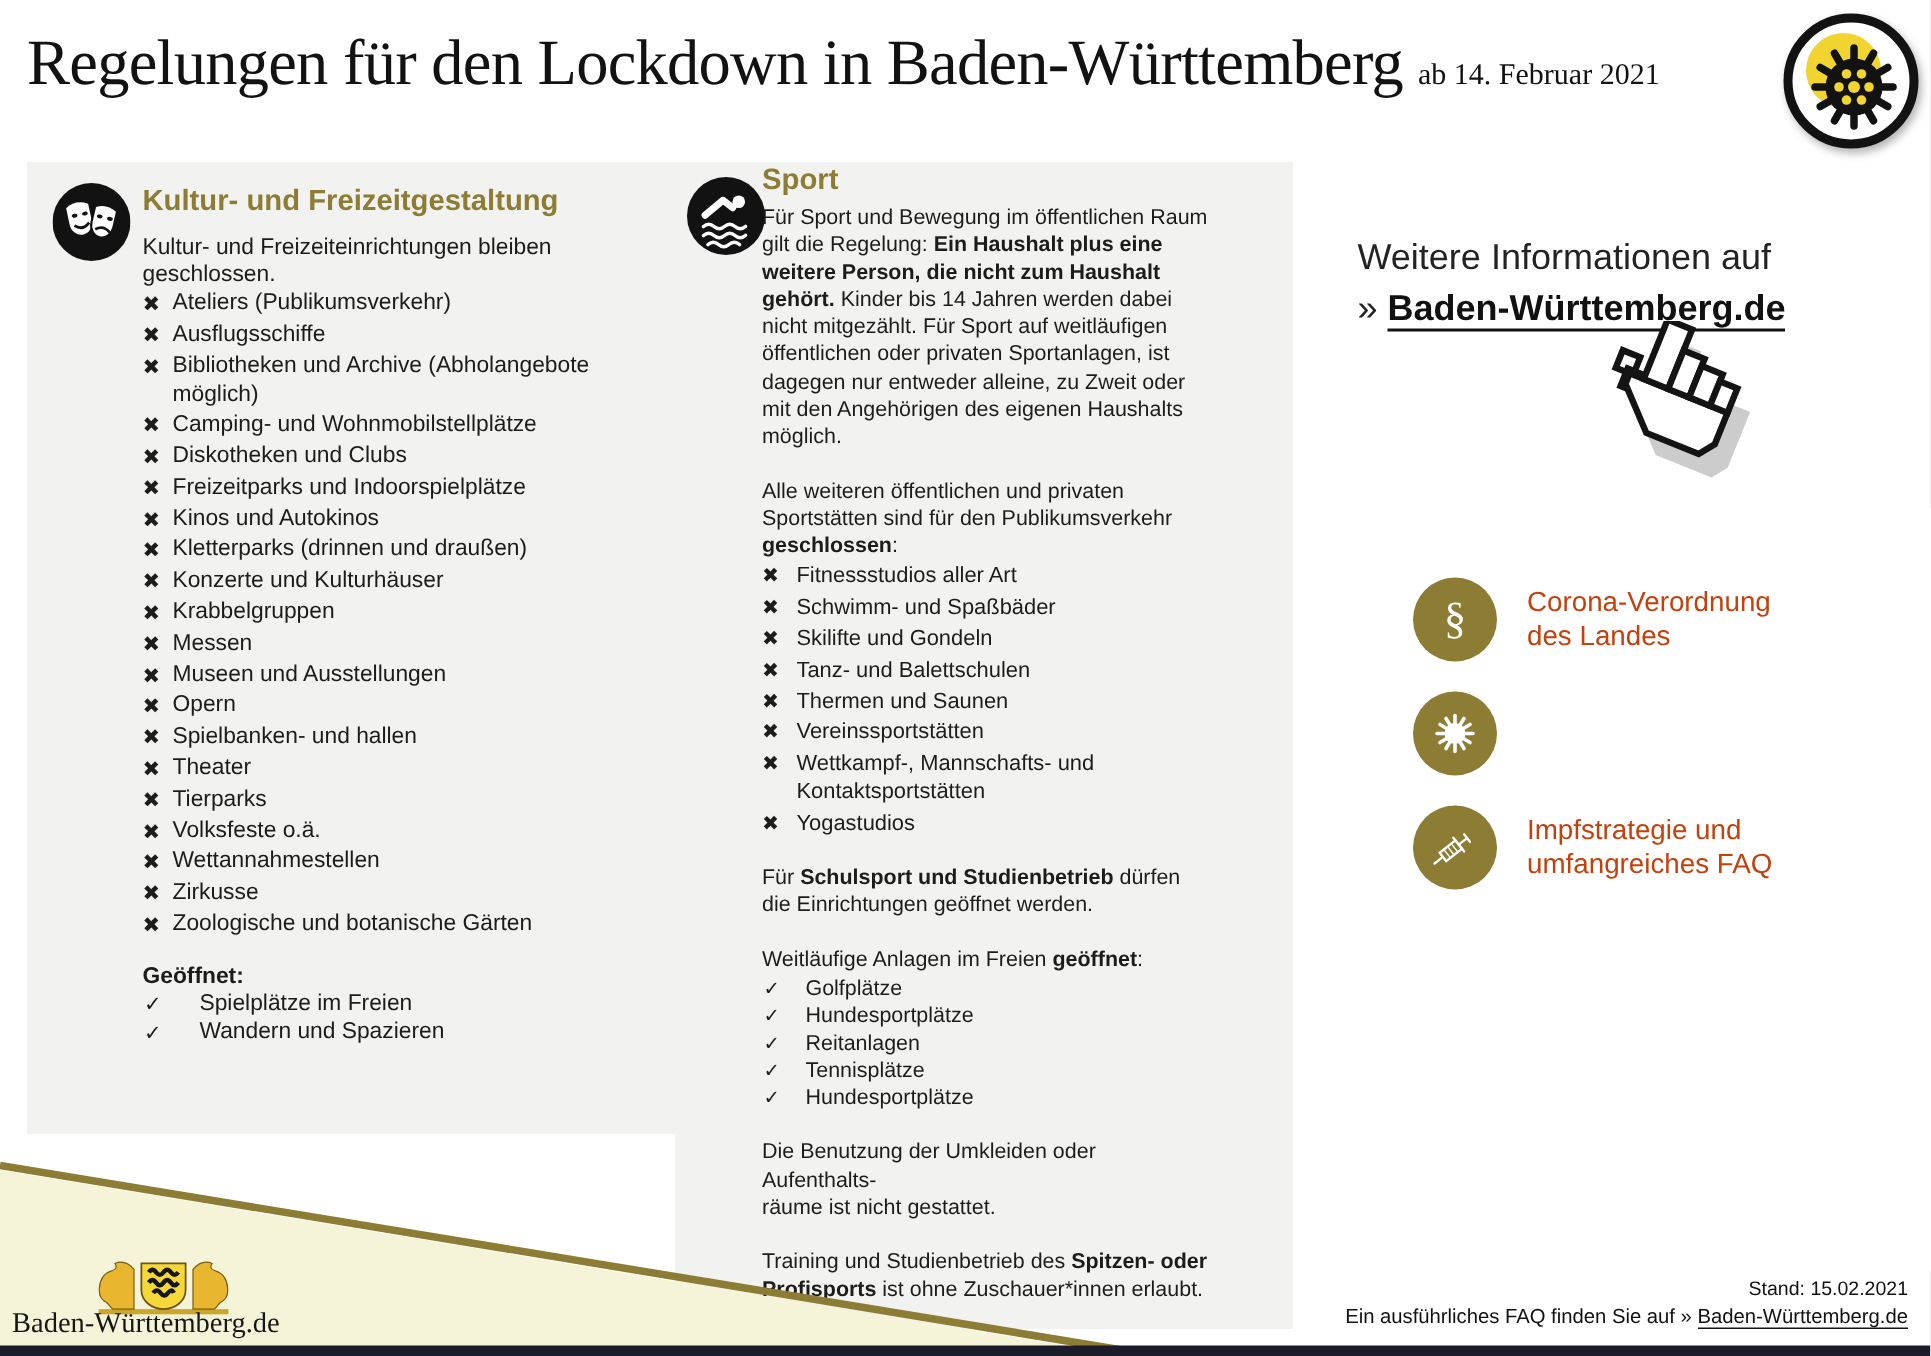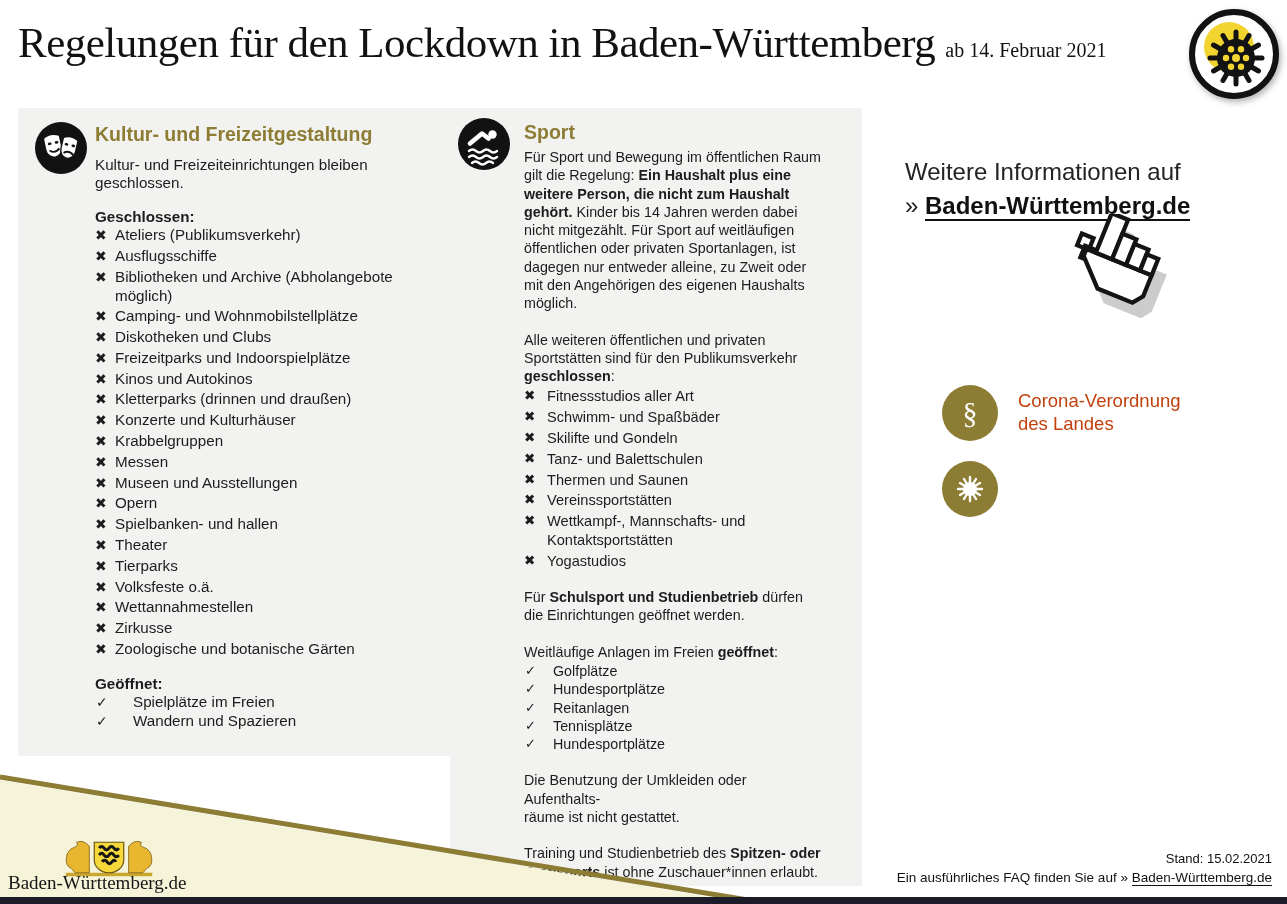--- a/index.html
+++ b/index.html
@@ -14,21 +14,21 @@
 
   
   .panel{position:absolute;background:#f2f2f0;}
   #panel-kultur{left:18px;top:108px;width:411px;height:648px;padding-left:22px;}
   #panel-sport{left:450px;top:108px;width:412px;height:778px;}
   .panel .icon-circle{position:absolute;}
   #panel-kultur .icon-circle{left:17px;top:14px;}
   #panel-sport  .icon-circle{left:8px;top:10px;}
   .panel-content{position:absolute;top:0;bottom:0;}
   #panel-kultur .panel-content{left:77px;right:8px;padding-top:14px;}
-  #panel-sport  .panel-content{left:74px;right:20px;padding-top:12px;}
+  #panel-sport  .panel-content{left:58px;right:20px;}
   .panel-heading{font-size:19.5px;font-weight:bold;color:#8d7c34;line-height:24px;}
   #panel-kultur .intro{margin-top:10px;font-size:15.2px;line-height:18.2px;width:300px;}
   .sec-label{font-weight:bold;margin-top:16px;font-size:15.2px;}
   ul.plist{list-style:none;margin:1px 0 0 0;padding:0;}
   ul.plist li{display:flex;align-items:flex-start;}
   
   #panel-kultur ul.x-list li{font-size:15.2px;line-height:18.5px;margin-bottom:2.3px;}
   #panel-kultur ul.x-list .mk{width:20px;flex:0 0 20px;font-size:14px;}
   #panel-kultur ul.ok-list li{font-size:15.2px;line-height:18.3px;margin-bottom:1px;}
   #panel-kultur ul.ok-list .mk{width:37px;flex:0 0 37px;font-size:14px;padding-left:1px;}
@@ -111,21 +111,20 @@
           <path d="M26,17 q7,-4.5 15,0 v11 a7.5,8.5 0 0 1 -15,0 z" fill="#ffffff" stroke="#121212" stroke-width="1.4"></path>
           <ellipse cx="30.5" cy="23" rx="1.9" ry="1.3" fill="#121212"></ellipse>
           <ellipse cx="37.5" cy="23" rx="1.9" ry="1.3" fill="#121212"></ellipse>
           <path d="M29.5,32 q4.8,-4.2 10,0" stroke="#121212" stroke-width="1.8" fill="none"></path>
         </g>
       </svg>
     </div>
     <div class="panel-content">
       <div class="panel-heading">Kultur- und Freizeitgestaltung</div>
       <div class="intro">Kultur- und Freizeiteinrichtungen bleiben geschlossen.</div>
-      <div class="sec-label">Geschlossen:</div>
       <ul class="plist x-list">
         <li>
             <span class="mk">✖</span>
             <span class="tx">Ateliers (Publikumsverkehr)</span>
           </li>
         <li>
             <span class="mk">✖</span>
             <span class="tx">Ausflugsschiffe</span>
           </li>
         <li>
@@ -338,20 +337,40 @@
             <line x1="9" y1="13" x2="29" y2="25"></line>
             <line x1="13" y1="9" x2="25" y2="29"></line>
             <line x1="19" y1="7" x2="19" y2="31"></line>
             <line x1="25" y1="9" x2="13" y2="29"></line>
             <line x1="29" y1="13" x2="9" y2="25"></line>
           </g>
           <circle cx="19" cy="19" r="7" fill="#ffffff"></circle>
         </svg>
       </div>
     </div>
+    <div class="ql-row">
+      <div class="ql-circle">
+        <svg width="44" height="44" viewBox="0 0 56 56">
+          <g transform="rotate(-38 28 28)" stroke="#ffffff" fill="none" stroke-width="2" stroke-linecap="round">
+            <line x1="6" y1="28" x2="15" y2="28"></line>
+            <rect x="15" y="23.5" width="17" height="9"></rect>
+            <line x1="19.5" y1="23.5" x2="19.5" y2="32.5" stroke-width="1.2"></line>
+            <line x1="23.5" y1="23.5" x2="23.5" y2="32.5" stroke-width="1.2"></line>
+            <line x1="27.5" y1="23.5" x2="27.5" y2="32.5" stroke-width="1.2"></line>
+            <line x1="32" y1="20.5" x2="32" y2="35.5"></line>
+            <line x1="32" y1="28" x2="41" y2="28"></line>
+            <line x1="41" y1="24" x2="41" y2="32"></line>
+          </g>
+        </svg>
+      </div>
+      <div class="ql-labels">
+        <div>Impfstrategie und</div>
+        <div>umfangreiches FAQ</div>
+      </div>
+    </div>
   </div>
 
   <div class="tri-wrap">
     <svg width="760" height="134" viewBox="0 0 760 134">
       <polygon points="0,10 752,134 0,134" fill="#f5f3d8"></polygon>
       <line x1="0" y1="7" x2="754" y2="131" stroke="#8d7c34" stroke-width="5"></line>
     </svg>
   </div>
 
   <div class="coat">

